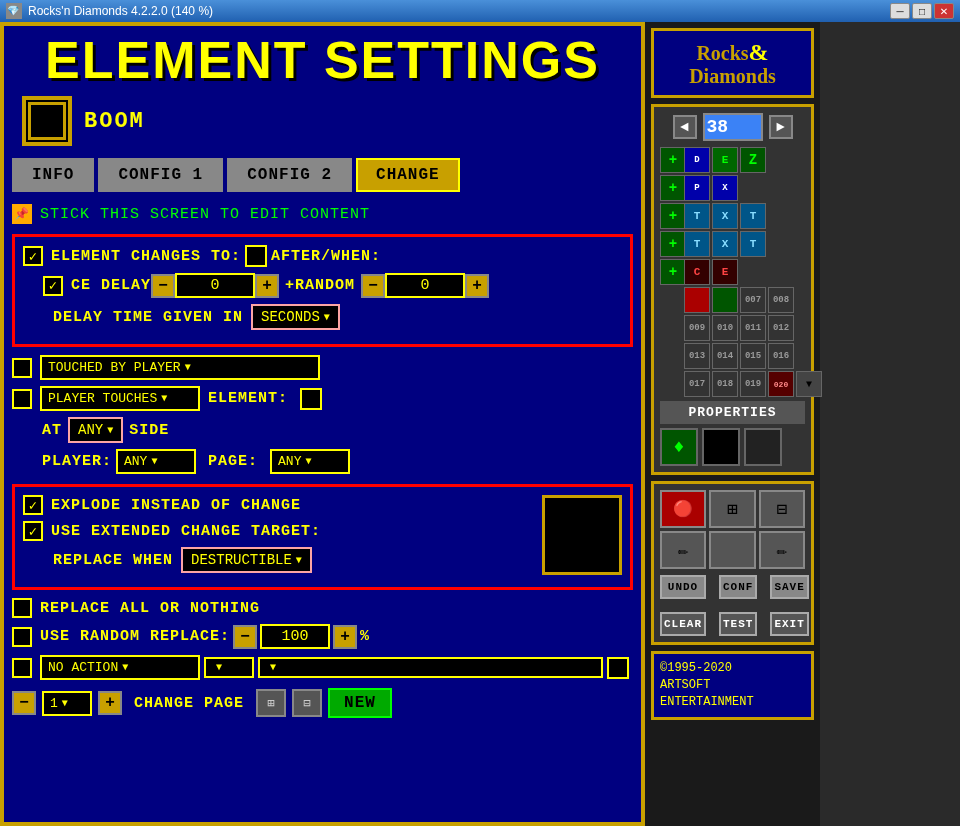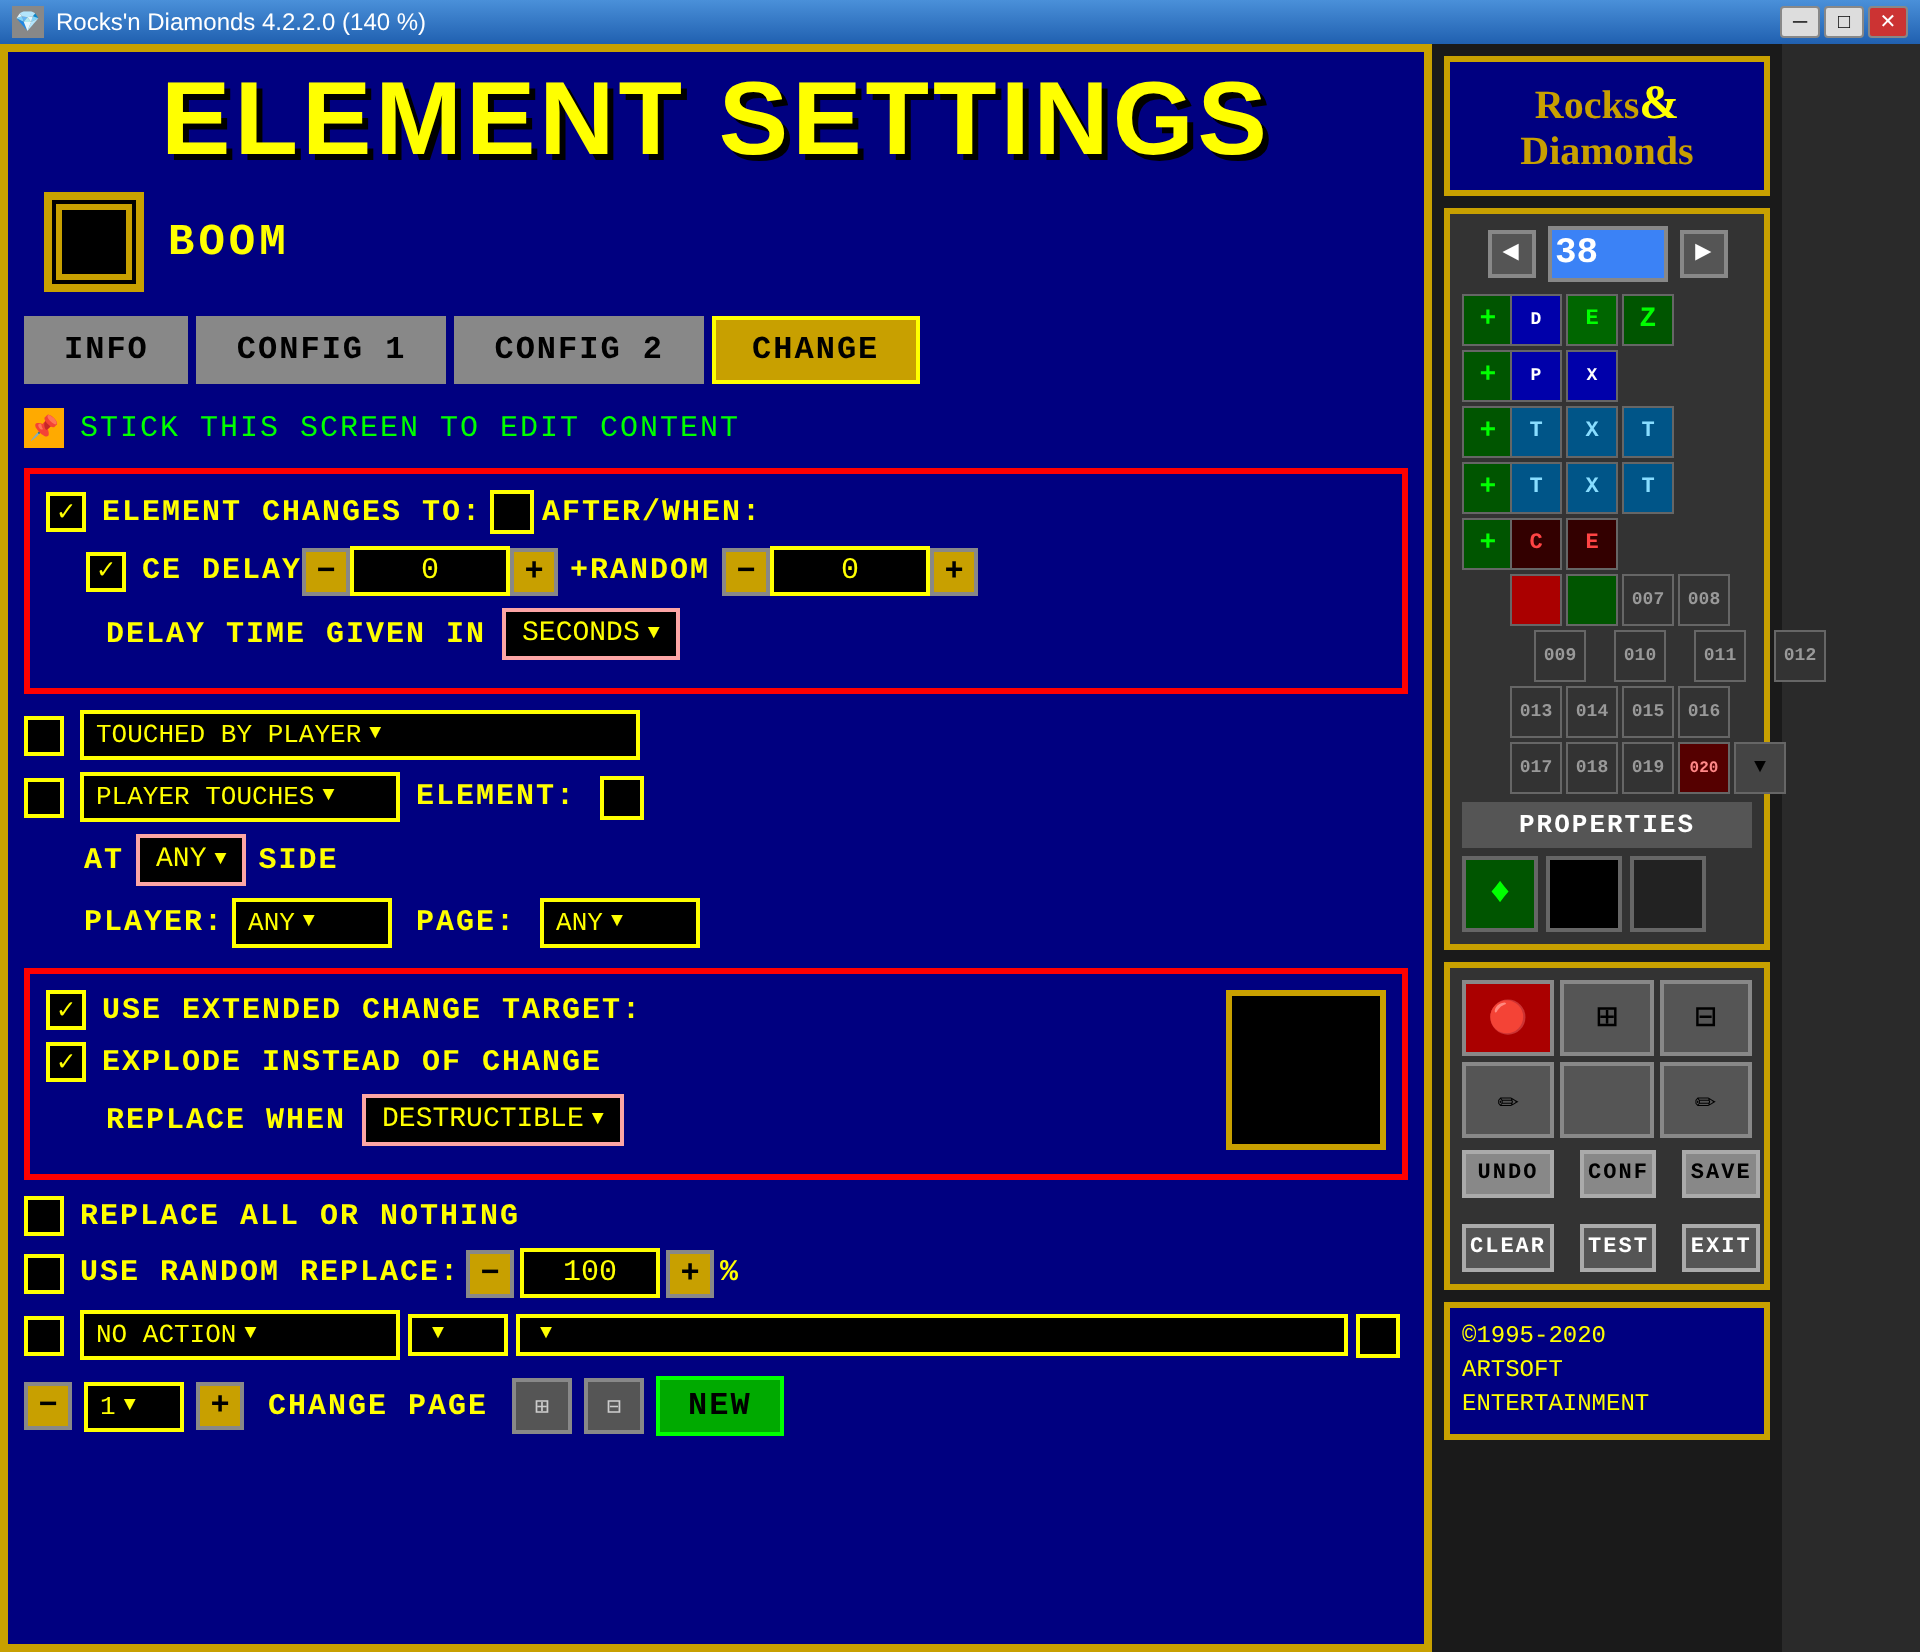--- a/index.html
+++ b/index.html
@@ -44,21 +44,21 @@
       font-family: Arial, sans-serif;
       border-radius: 2px;
     }
     .btn-min { background: #ddd; color: #000; }
     .btn-max { background: #ddd; color: #000; }
     .btn-close { background: #cc3333; color: white; }
 
     
     #main-container {
       display: flex;
-      width: 891px;
+      width: 820px;
       height: 804px;
       background: #1a1a1a;
     }
 
     
     #left-panel {
       width: 785px;
       background: #000080;
       border: 4px solid #c8a000;
       padding: 8px;
@@ -637,26 +637,26 @@
         <span class="dropdown-arrow">▼</span>
       </div>
     </div>
 
     <div id="bottom-section">
       <div style="display:flex; gap:10px;">
         <div style="flex:1;">
 
           <div class="settings-row">
             <div class="checkbox-custom checkbox-checked"></div>
-            <span class="yellow-text">USE EXTENDED CHANGE TARGET:</span>
+            <span class="yellow-text">EXPLODE INSTEAD OF CHANGE</span>
           </div>
 
           <div class="settings-row">
             <div class="checkbox-custom checkbox-checked"></div>
-            <span class="yellow-text">EXPLODE INSTEAD OF CHANGE</span>
+            <span class="yellow-text">USE EXTENDED CHANGE TARGET:</span>
           </div>
 
           <div class="settings-row" style="padding-left:30px;">
             <span class="yellow-text">REPLACE WHEN</span>
             <div class="dropdown-btn" style="margin-left:8px;">
               <span>DESTRUCTIBLE</span>
               <span class="dropdown-arrow">▼</span>
             </div>
           </div>
         </div>
@@ -769,21 +769,21 @@
       </div>
 
       <div style="display:grid; grid-template-columns: 22px repeat(5,26px); gap:2px; margin-bottom:2px;">
         <div style="width:22px;"></div>
         <div class="grid-btn" style="background:#aa0000; color:#fff; font-size:8px;"></div>
         <div class="grid-btn" style="background:#005500; color:#00ff00; font-size:8px;"></div>
         <div class="grid-btn grid-number">007</div>
         <div class="grid-btn grid-number">008</div>
         <div style="width:26px;"></div>
       </div>
-      <div style="display:grid; grid-template-columns: 22px repeat(5,26px); gap:14px; margin-bottom:2px;text-align:center;">
+      <div style="display:grid; grid-template-columns: 22px repeat(5,26px); gap:2px; margin-bottom:2px;text-align:center;">
         <div style="width:22px;"></div>
         <div class="grid-btn grid-number">009</div>
         <div class="grid-btn grid-number">010</div>
         <div class="grid-btn grid-number">011</div>
         <div class="grid-btn grid-number">012</div>
         <div style="width:26px;"></div>
       </div>
       <div style="display:grid; grid-template-columns: 22px repeat(5,26px); gap:2px; margin-bottom:2px;">
         <div style="width:22px;"></div>
         <div class="grid-btn grid-number">013</div>

